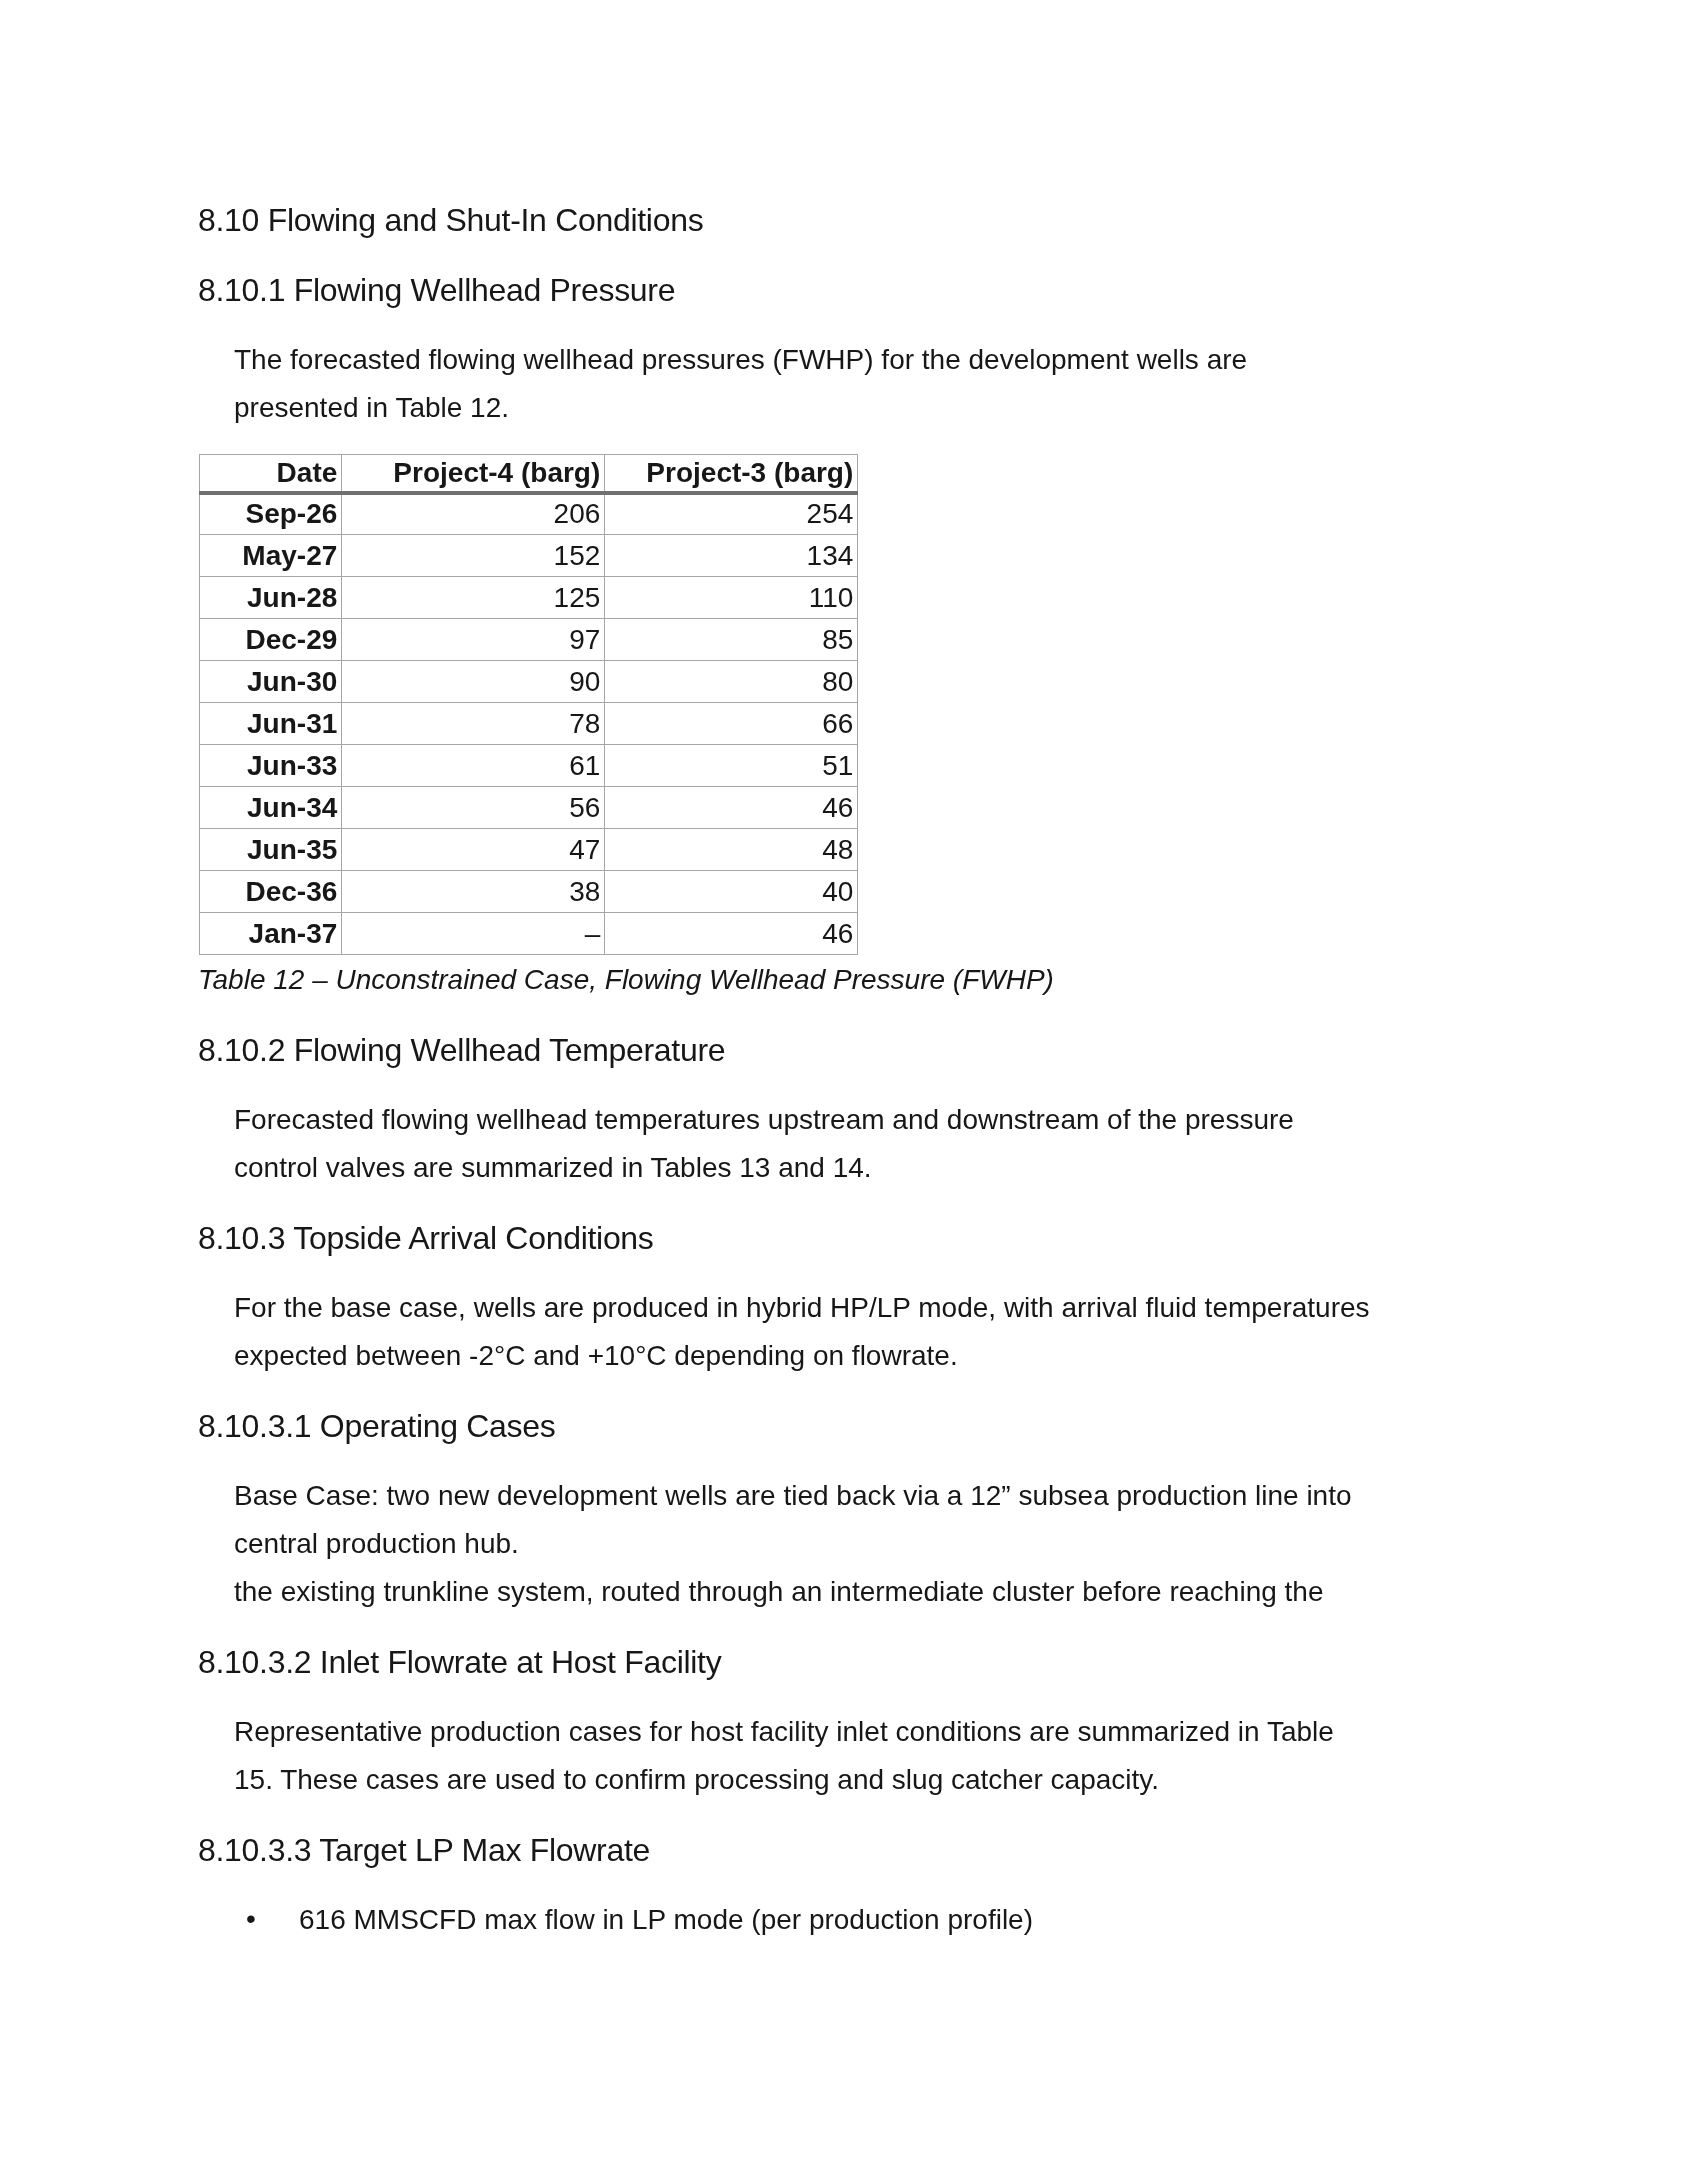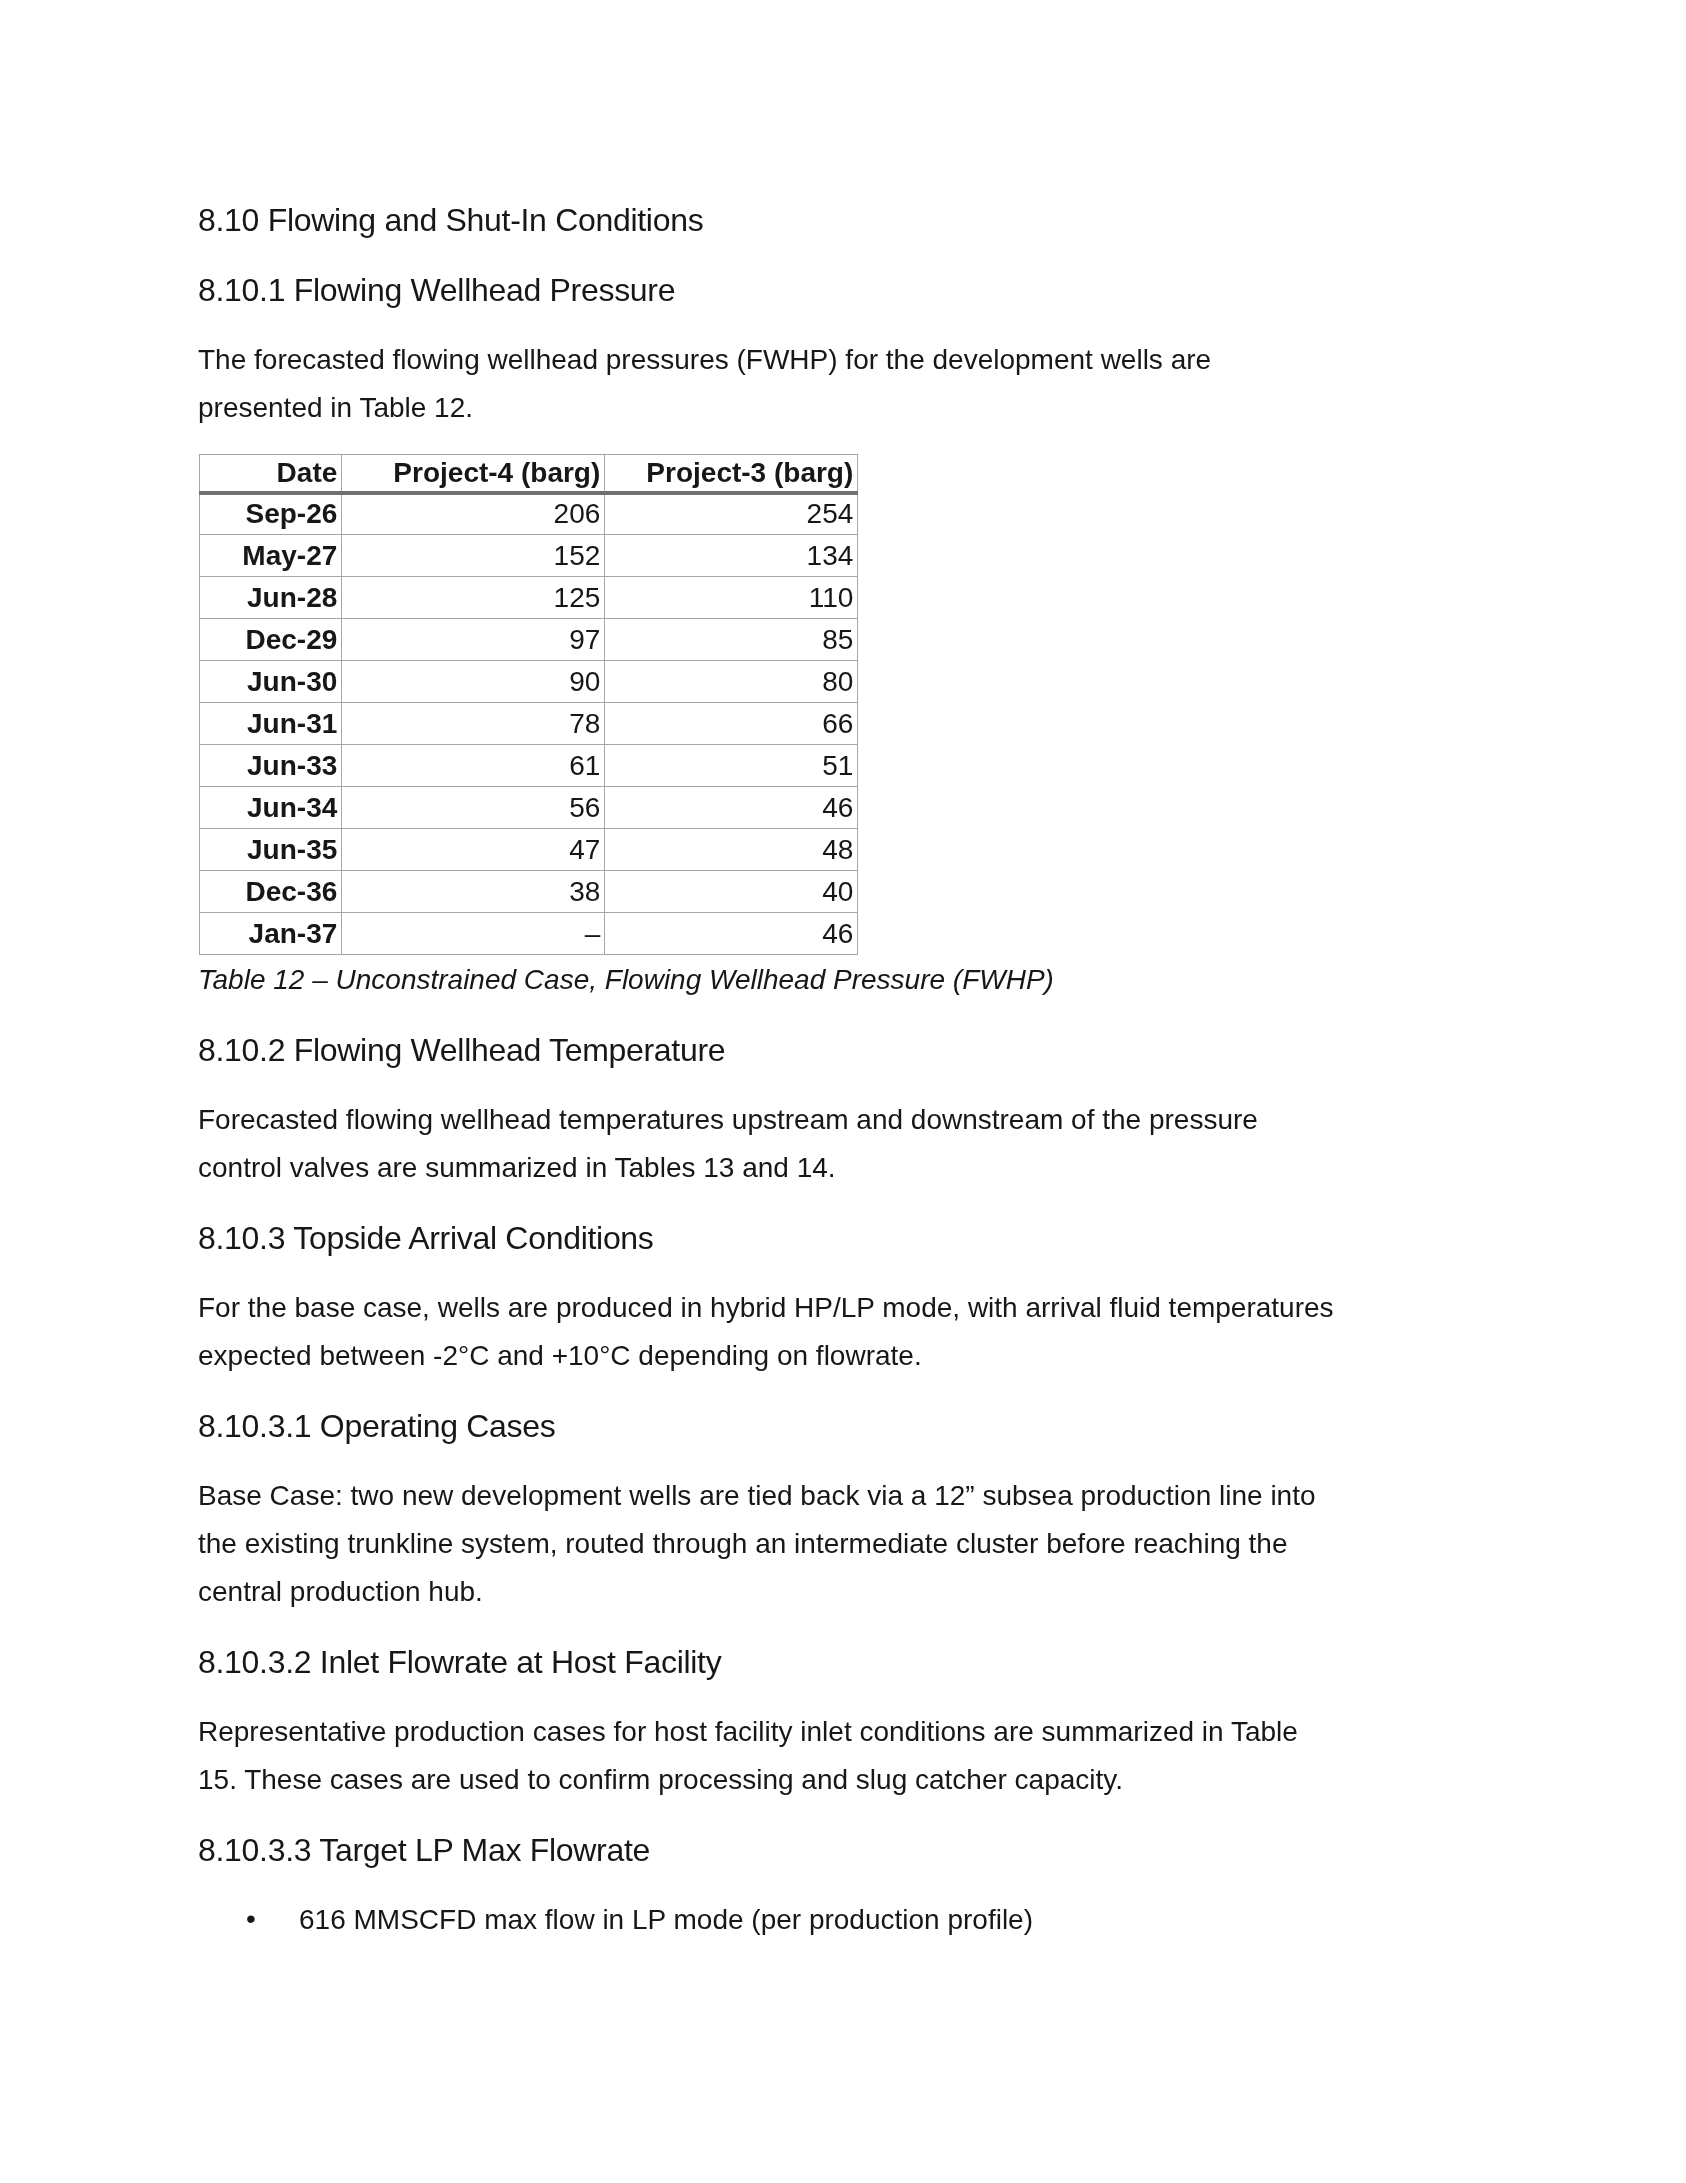--- a/index.html
+++ b/index.html
@@ -27,21 +27,21 @@
     line-height: 48px;
     margin: 0 0 22px 0;
     letter-spacing: -0.3px;
   }
   .doc-para {
     font-size: 28px;
     font-weight: 400;
     line-height: 48px;
     margin: 0 0 22px 0;
   }
-  .doc-para .line { display: block; }
+  .doc-para .line { display: block; margin-left: 36px; }
   table.fwhp-table {
     border-collapse: collapse;
     margin: 9.3px 0 0 1.3px;
     table-layout: fixed;
   }
   .fwhp-table col.c1 { width: 142px; }
   .fwhp-table col.c2 { width: 263px; }
   .fwhp-table col.c3 { width: 253px; }
   .fwhp-table th, .fwhp-table td {
     border: 1.3px solid #a6a6a6;
@@ -179,22 +179,22 @@
 
   <p class="doc-para">
     <span class="line">For the base case, wells are produced in hybrid HP/LP mode, with arrival fluid temperatures</span>
     <span class="line">expected between -2°C and +10°C depending on flowrate.</span>
   </p>
 
   <h3 class="doc-heading">8.10.3.1 Operating Cases</h3>
 
   <p class="doc-para">
     <span class="line">Base Case: two new development wells are tied back via a 12” subsea production line into</span>
+    <span class="line">central production hub.</span>
     <span class="line">the existing trunkline system, routed through an intermediate cluster before reaching the</span>
-    <span class="line">central production hub.</span>
   </p>
 
   <h3 class="doc-heading">8.10.3.2 Inlet Flowrate at Host Facility</h3>
 
   <p class="doc-para">
     <span class="line">Representative production cases for host facility inlet conditions are summarized in Table</span>
     <span class="line">15. These cases are used to confirm processing and slug catcher capacity.</span>
   </p>
 
   <h3 class="doc-heading">8.10.3.3 Target LP Max Flowrate</h3>

